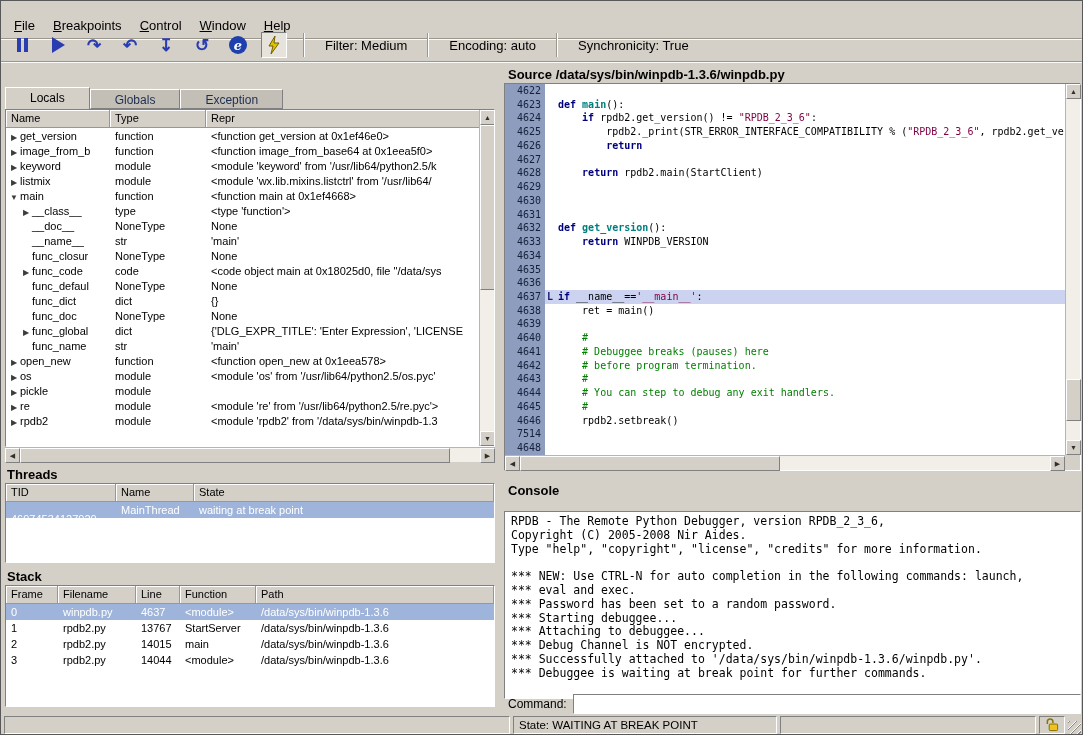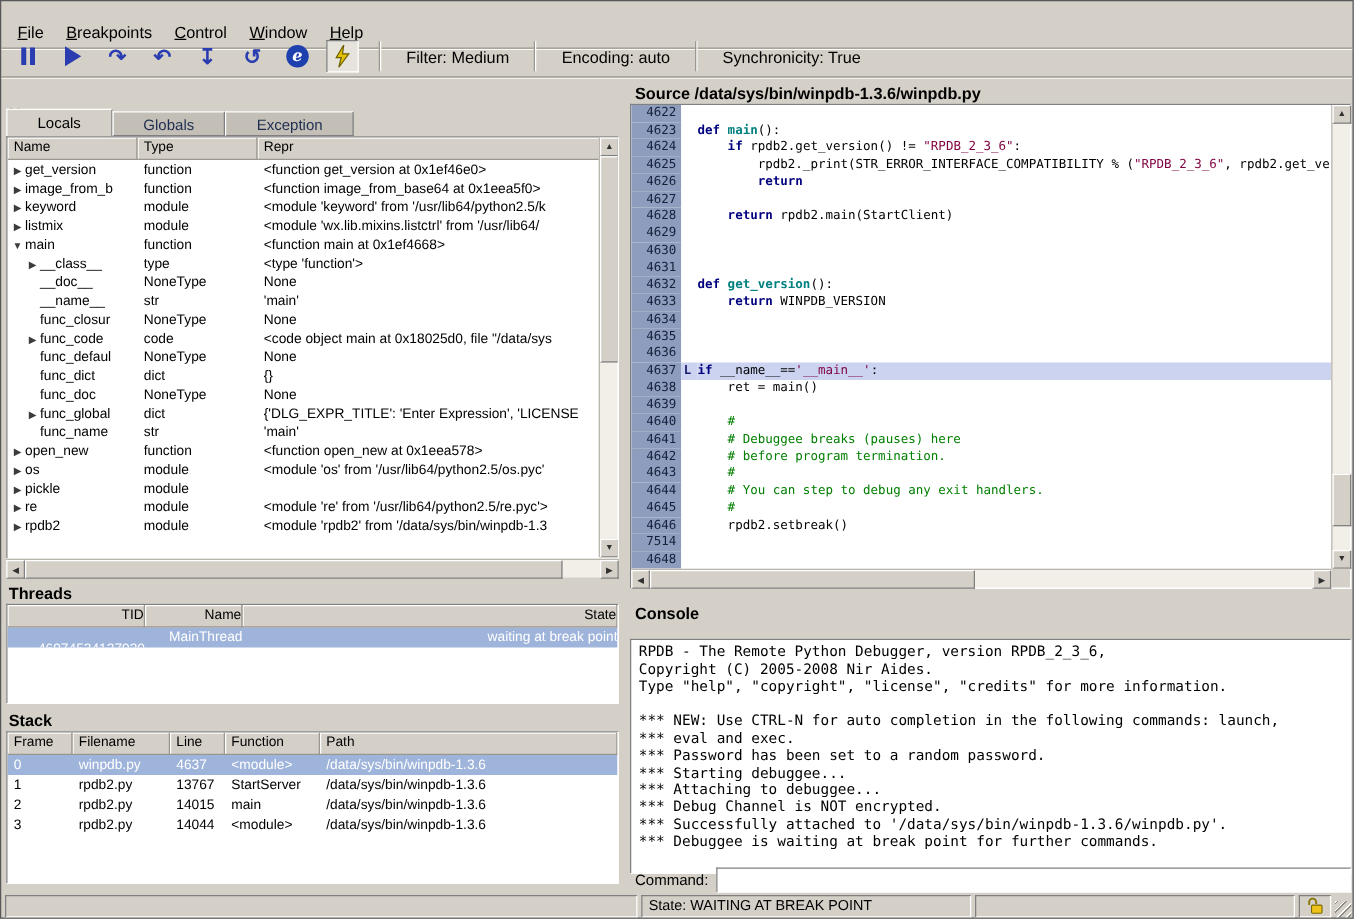--- a/index.html
+++ b/index.html
@@ -56,21 +56,21 @@
   .row .flexcell { flex:1 1 auto; overflow:hidden; padding-left:5px; }
   .row.sel { background:var(--selbg,#9fb4da); color:var(--seltx,#fff); }
   .tree-arrow { display:inline-block; width:12px; font-size:8px; color:#3c3c3c; text-align:center; }
 
   #ns-table { top:46px; height:338px; }
   #ns-table .hdr .h-name { width:104px; } #ns-table .hdr .h-type { width:96px; } #ns-table .hdr .h-repr { flex:1; }
   .ns-row { height:15px; }
   .ns-row .c-name { width:104px; padding-left:2px; }
   .ns-row .c-type { width:96px; }
 
-  #th-table { top:420px; height:80px;text-align:right; }
+  #th-table { top:420px; height:80px; }
   #th-table .h-tid { width:110px; } #th-table .h-tname { width:78px; } #th-table .h-state { flex:1; }
   .th-row { height:16px; }
   .th-row .c-tid { width:110px;margin-top:17px; } .th-row .c-tname { width:78px; }
 
   #st-table { top:522px; height:122px; }
   #st-table .h-frame { width:52px; } #st-table .h-file { width:78px; } #st-table .h-line { width:44px; }
   #st-table .h-func { width:76px; } #st-table .h-path { flex:1; }
   .st-row { height:16px; }
   .st-row .c-frame { width:52px; } .st-row .c-file { width:78px; } .st-row .c-line { width:44px; }
   .st-row .c-func { width:76px; }

